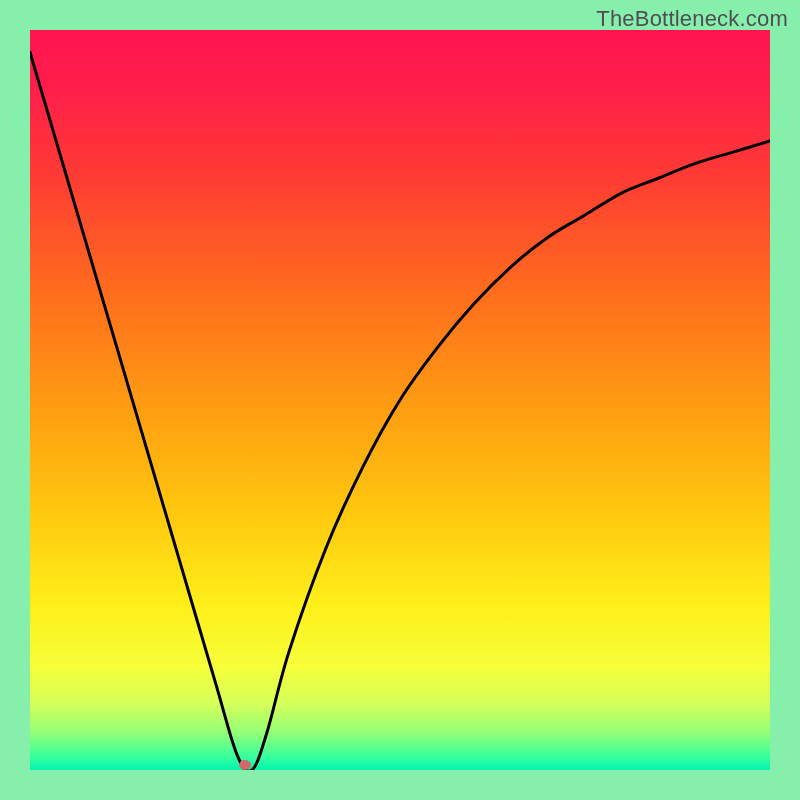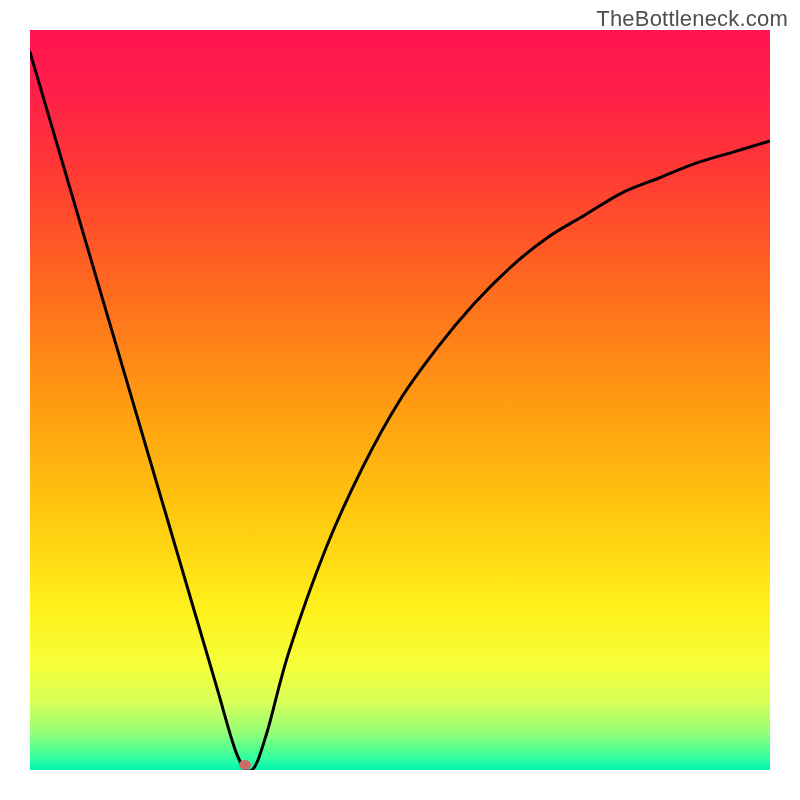--- a/index.html
+++ b/index.html
@@ -8,21 +8,21 @@
     width: 800px;
     height: 800px;
     overflow: hidden;
     background: #000;
     font-family: Arial, Helvetica, sans-serif;
   }
   .frame {
     position: relative;
     width: 800px;
     height: 800px;
-    background: #ffffff;
+    background: #86efac;
   }
   .plot-area {
     position: absolute;
     left: 30px;
     top: 30px;
     width: 740px;
     height: 740px;
     overflow: hidden;
   }
   .gradient-bg {

